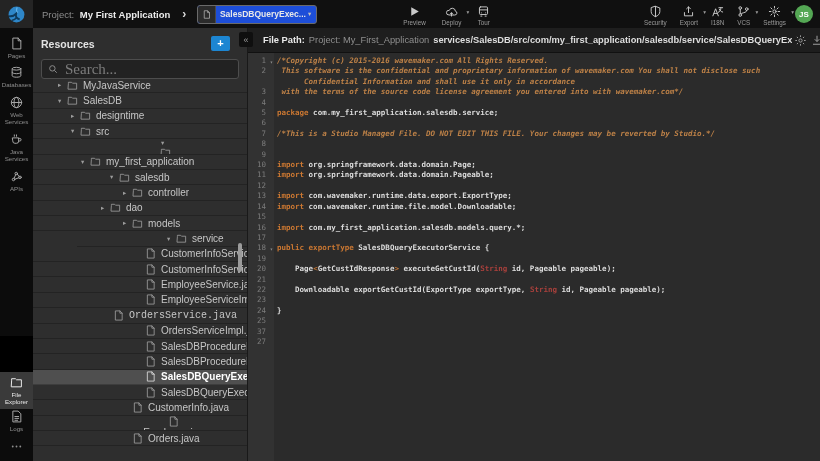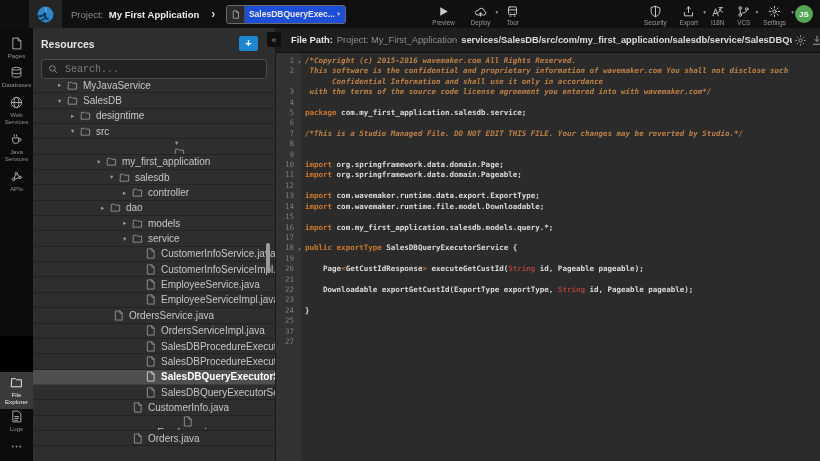--- a/index.html
+++ b/index.html
@@ -1,20 +1,20 @@
 <!DOCTYPE html>
 <html><head>
 <meta charset="utf-8">
 <style>
   html,body{margin:0;padding:0;background:#000;}
   body{width:820px;height:461px;overflow:hidden;font-family:"Liberation Sans","DejaVu Sans",sans-serif;-webkit-font-smoothing:antialiased;}
   .app{width:820px;height:461px;background:#0f0f0f;position:relative;overflow:hidden;}
 
   
-  .topbar{height:28px;display:flex;align-items:center;background:#101010;position:relative;margin-left:29px;}
+  .topbar{height:28px;display:flex;align-items:center;background:#101010;position:relative;}
   .logo-box{width:33px;height:28px;background:#242424;display:flex;align-items:center;justify-content:center;flex:none;cursor:pointer;}
   .proj{margin-left:9px;font-size:9.5px;white-space:nowrap;}
   .proj-label{color:#8d8d8d;}
   .proj-name{color:#ececec;font-weight:bold;margin-left:3px;}
   .crumb-chev{margin-left:12px;color:#dcdcdc;font-size:12px;font-weight:bold;}
   .file-dropdown{margin-left:11px;height:19px;width:120px;display:flex;align-items:center;background:#1d4ed8;border:1px solid #6a6a6a;border-radius:3px;color:#e8e8e8;padding:0;cursor:pointer;}
   .fd-icon{width:17px;height:100%;display:flex;align-items:center;justify-content:center;background:#2b2b2b;border-right:1px solid #4a4a4a;color:#b5b5b5;border-radius:2px 0 0 2px;}
   .fd-icon svg{width:9px;height:11px;}
   .fd-label{font-size:8.5px;font-weight:bold;padding:0 4px;white-space:nowrap;overflow:hidden;}
   .fd-caret{margin-left:auto;padding-right:5px;font-size:6.5px;color:#c0c0c0;}
@@ -40,27 +40,27 @@
   .sb-patch{position:absolute;left:0;top:308px;width:33px;height:36px;background:#000;}
   .sb-bottom-item{position:absolute;left:0;width:33px;display:flex;flex-direction:column;align-items:center;padding:4px 0 3px;box-sizing:border-box;cursor:pointer;}
   .sb-bottom-item svg{width:13px;height:13px;color:#aaa;}
   .sb-bottom-item.active{background:#3a3a3a;}
   .sb-bottom-item.active svg{color:#efefef;}
   .sb-bottom-item.active .sb-label{color:#e8e8e8;}
   .sb-more{position:absolute;left:0;top:412px;width:33px;display:flex;justify-content:center;color:#8f8f8f;cursor:pointer;}
   .sb-more svg{width:13px;height:13px;}
 
   
-  .resources{width:243px;background:#2e2e2e;position:relative;flex:none;border-right:1px solid #191919;box-sizing:border-box;}
+  .resources{width:215px;background:#2e2e2e;position:relative;flex:none;border-right:1px solid #191919;box-sizing:border-box;}
   .res-header{height:21px;display:flex;align-items:center;padding:5px 8px 0;}
   .res-title{font-size:10.5px;font-weight:bold;color:#e3e3e3;}
   .add-btn{margin-left:auto;margin-right:9px;width:19px;height:15px;background:#1d86d2;color:#fff;border:none;border-radius:2px;font-size:11px;line-height:13px;padding:0;cursor:pointer;font-weight:bold;}
   .search-box{margin:5px 8px 5px;height:18px;background:#222;border:1px solid #4d4d4d;border-radius:3px;display:flex;align-items:center;padding:0 6px;box-sizing:content-box;}
   .search-box svg{width:10px;height:10px;color:#8a8a8a;margin-right:5px;flex:none;}
-  .search-input{flex:1;min-width:0;background:transparent;border:none;color:#ccc;font-size:10px;outline:none;font-family:Liberation Mono, monospace;}
+  .search-input{flex:1;min-width:0;background:transparent;border:none;color:#ccc;font-size:15px;outline:none;font-family:Liberation Serif, serif;}
   .search-input::placeholder{color:#7c7c7c;}
   .tree{position:absolute;top:50px;left:0;right:0;bottom:0;overflow:hidden;}
   .trow{height:15.35px;display:flex;align-items:center;font-size:10px;color:#c6c6c6;border-bottom:1px solid rgba(0,0,0,0.22);box-sizing:border-box;white-space:nowrap;overflow:hidden;cursor:pointer;}
   .trow .arrow{width:9px;font-size:6.5px;color:#9c9c9c;flex:none;}
   .trow svg{width:11px;height:11px;color:#9e9e9e;flex:none;}
   .trow .tlabel{margin-left:5px;}
   .trow.sel{background:#4f4f4f;color:#fff;font-weight:bold;}
   .trow.sel svg{color:#e0e0e0;}
   .tree-scroll-thumb{position:absolute;right:5px;top:215px;width:4px;height:29px;background:#9b9b9b;border-radius:2px;cursor:grab;}
 
@@ -315,21 +315,21 @@
             </svg>
             <span class="tlabel">src</span>
           </div>
           <div class="trow" style="padding-left: 51px; flex-direction: column;">
             <span class="arrow">▾</span>
             <svg viewBox="0 0 24 24" fill="none" stroke="currentColor" stroke-width="1.8" stroke-linecap="round" stroke-linejoin="round">
               <path d="M3 7V5h7l2 2h9v13H3z"></path>
             </svg>
             <span class="tlabel">com</span>
           </div>
-          <div class="trow" style="padding-left: 64px;">
+          <div class="trow" style="padding-left: 48px;">
             <span class="arrow">▾</span>
             <svg viewBox="0 0 24 24" fill="none" stroke="currentColor" stroke-width="1.8" stroke-linecap="round" stroke-linejoin="round">
               <path d="M3 7V5h7l2 2h9v13H3z"></path>
             </svg>
             <span class="tlabel">my_first_application</span>
           </div>
           <div class="trow" style="padding-left: 77px;">
             <span class="arrow">▾</span>
             <svg viewBox="0 0 24 24" fill="none" stroke="currentColor" stroke-width="1.8" stroke-linecap="round" stroke-linejoin="round">
               <path d="M3 7V5h7l2 2h9v13H3z"></path>
@@ -350,21 +350,21 @@
             </svg>
             <span class="tlabel">dao</span>
           </div>
           <div class="trow" style="padding-left: 90px;">
             <span class="arrow">▸</span>
             <svg viewBox="0 0 24 24" fill="none" stroke="currentColor" stroke-width="1.8" stroke-linecap="round" stroke-linejoin="round">
               <path d="M3 7V5h7l2 2h9v13H3z"></path>
             </svg>
             <span class="tlabel">models</span>
           </div>
-          <div class="trow" style="padding-left: 90px;">
+          <div class="trow" style="padding-left: 90px; margin-left: 44px;">
             <span class="arrow">▾</span>
             <svg viewBox="0 0 24 24" fill="none" stroke="currentColor" stroke-width="1.8" stroke-linecap="round" stroke-linejoin="round">
               <path d="M3 7V5h7l2 2h9v13H3z"></path>
             </svg>
             <span class="tlabel">service</span>
           </div>
           <div class="trow" style="padding-left: 112px;">
             <svg viewBox="0 0 24 24" fill="none" stroke="currentColor" stroke-width="1.8" stroke-linecap="round" stroke-linejoin="round">
               <path d="M6 2h9l5 5v15H6z"></path>
               <path d="M15 2v5h5"></path>
@@ -385,21 +385,21 @@
             </svg>
             <span class="tlabel">EmployeeService.java</span>
           </div>
           <div class="trow" style="padding-left: 112px;">
             <svg viewBox="0 0 24 24" fill="none" stroke="currentColor" stroke-width="1.8" stroke-linecap="round" stroke-linejoin="round">
               <path d="M6 2h9l5 5v15H6z"></path>
               <path d="M15 2v5h5"></path>
             </svg>
             <span class="tlabel">EmployeeServiceImpl.java</span>
           </div>
-          <div class="trow" style="padding-left: 80px;">
+          <div class="trow" style="padding-left: 80px; font-family: Liberation Mono, monospace;">
             <svg viewBox="0 0 24 24" fill="none" stroke="currentColor" stroke-width="1.8" stroke-linecap="round" stroke-linejoin="round">
               <path d="M6 2h9l5 5v15H6z"></path>
               <path d="M15 2v5h5"></path>
             </svg>
             <span class="tlabel">OrdersService.java</span>
           </div>
           <div class="trow" style="padding-left: 112px;">
             <svg viewBox="0 0 24 24" fill="none" stroke="currentColor" stroke-width="1.8" stroke-linecap="round" stroke-linejoin="round">
               <path d="M6 2h9l5 5v15H6z"></path>
               <path d="M15 2v5h5"></path>

